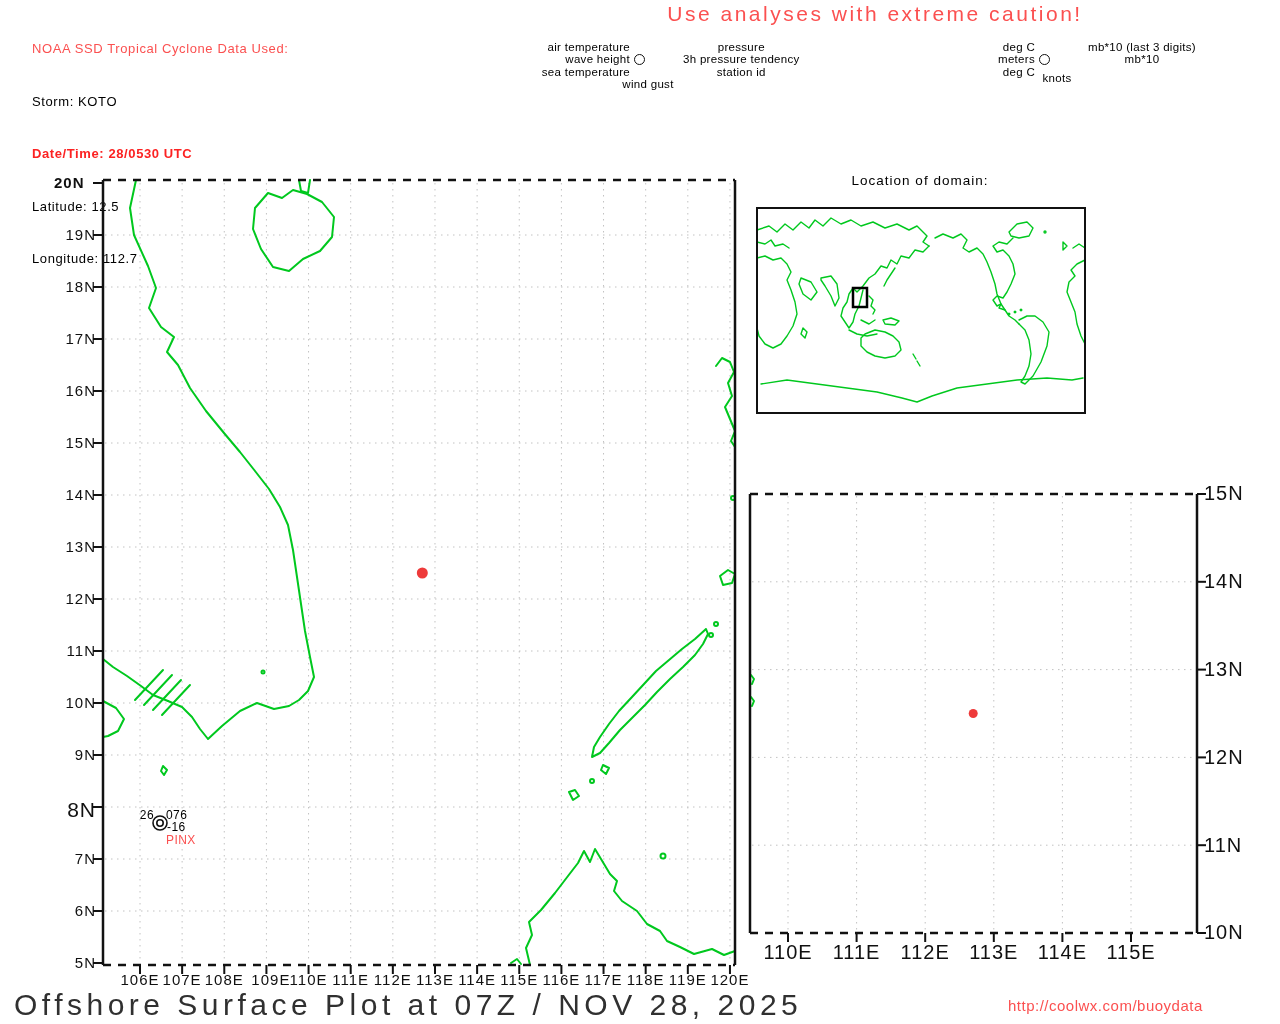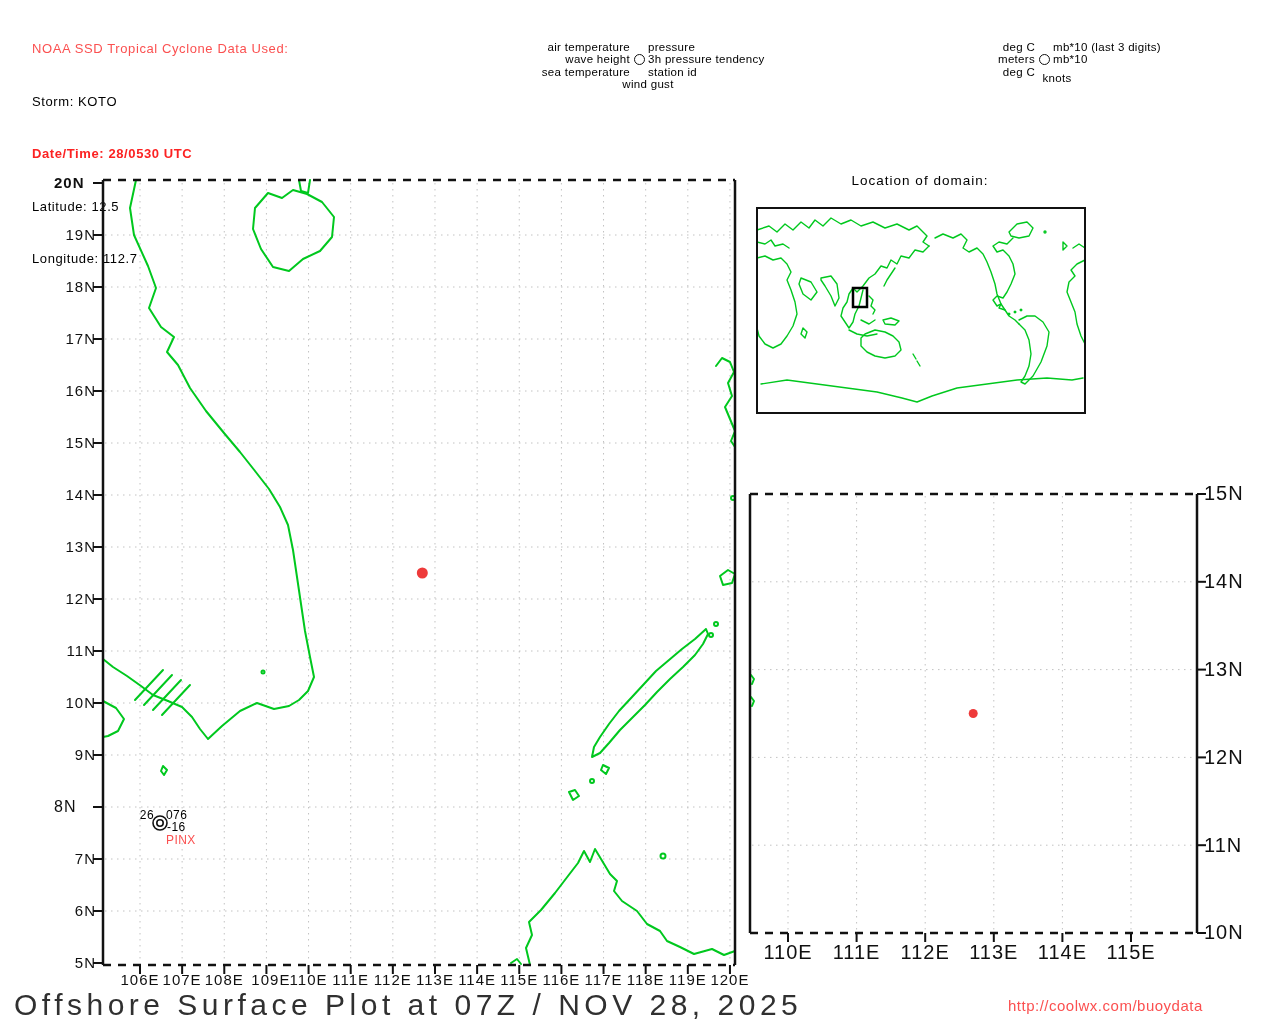--- a/index.html
+++ b/index.html
@@ -14,21 +14,21 @@
   #cyclone-info{left:12px;top:5px;font-size:13px;line-height:17.5px;letter-spacing:.6px;white-space:pre;margin-left:20px;}
   .redline{color:var(--softred);}
   .strongred{color:var(--strongred);font-weight:bold;}
   
   #caution{left:620px;top:2px;width:510px;text-align:center;font-size:21px;letter-spacing:2.5px;color:var(--softred);}
   
   .legend{display:grid;grid-auto-rows:12.4px;font-size:11.5px;letter-spacing:.3px;line-height:12.4px;}
   #station-legend{left:440px;top:41px;grid-template-columns:190px 18px auto;}
   #units-legend{left:860px;top:41px;grid-template-columns:175px 18px auto;}
   .lcell{text-align:right;}
-  .rcell{text-align:left;}
+  .rcell{text-align:center;margin-left:35px;}
   .circ{width:9px;height:9px;border:1.5px solid #111;border-radius:50%;justify-self:center;align-self:center;}
   .row4{font-size:11.5px;letter-spacing:.3px;text-align:center;}
   #wind-gust{left:560px;top:78px;width:176px;}
   #knots{left:990px;top:72px;width:134px;}
   
   #warning{left:110px;top:143px;width:620px;text-align:center;font-size:13.5px;letter-spacing:1.2px;color:var(--softred);}
   
   .axlab{position:absolute;color:#101010;letter-spacing:1px;white-space:nowrap;}
   
   .stx{position:absolute;font-size:12px;letter-spacing:.4px;}
@@ -47,20 +47,21 @@
 <div id="screen">
 
   <div id="cyclone-info" class="abs">
     <div class="redline">NOAA SSD Tropical Cyclone Data Used:</div>
     <div>Storm: KOTO</div>
     <div class="strongred">Date/Time: 28/0530 UTC</div>
     <div>Latitude: 12.5</div>
     <div>Longitude: 112.7</div>
   </div>
 
+  <div id="caution" class="abs">Use analyses with extreme caution!</div>
 
   <div id="station-legend" class="abs legend">
     <div class="lcell">air temperature</div>
     <div></div>
     <div class="rcell">pressure</div>
     <div class="lcell">wave height</div>
     <div class="circ"></div>
     <div class="rcell">3h pressure tendency</div>
     <div class="lcell">sea temperature</div>
     <div></div>
@@ -273,21 +274,21 @@
     <div class="axlab" style="font-size: 15px; left: 54px; width: 42px; top: 278.3px; text-align: right;">18N</div>
     <div class="axlab" style="font-size: 15px; left: 54px; width: 42px; top: 330.3px; text-align: right;">17N</div>
     <div class="axlab" style="font-size: 15px; left: 54px; width: 42px; top: 382.3px; text-align: right;">16N</div>
     <div class="axlab" style="font-size: 15px; left: 54px; width: 42px; top: 434.3px; text-align: right;">15N</div>
     <div class="axlab" style="font-size: 15px; left: 54px; width: 42px; top: 486.3px; text-align: right;">14N</div>
     <div class="axlab" style="font-size: 15px; left: 54px; width: 42px; top: 538.3px; text-align: right;">13N</div>
     <div class="axlab" style="font-size: 15px; left: 54px; width: 42px; top: 590.3px; text-align: right;">12N</div>
     <div class="axlab" style="font-size: 15px; left: 54px; width: 42px; top: 642.3px; text-align: right;">11N</div>
     <div class="axlab" style="font-size: 15px; left: 54px; width: 42px; top: 694.3px; text-align: right;">10N</div>
     <div class="axlab" style="font-size: 15px; left: 54px; width: 42px; top: 746.3px; text-align: right;">9N</div>
-    <div class="axlab" style="font-size: 16px; left: 54px; width: 42px; top: 798.3px; text-align: left;">8N</div>
+    <div class="axlab" style="font-size: 21px; left: 54px; width: 42px; top: 798.3px; text-align: right;">8N</div>
     <div class="axlab" style="font-size: 15px; left: 54px; width: 42px; top: 850.3px; text-align: right;">7N</div>
     <div class="axlab" style="font-size: 15px; left: 54px; width: 42px; top: 902.3px; text-align: right;">6N</div>
     <div class="axlab" style="font-size: 15px; left: 54px; width: 42px; top: 954.3px; text-align: right;">5N</div>
     <div class="axlab" style="font-size: 15px; top: 971px; width: 48px; left: 116px; text-align: center;">106E</div>
     <div class="axlab" style="font-size: 15px; top: 971px; width: 48px; left: 158.14px; text-align: center;">107E</div>
     <div class="axlab" style="font-size: 15px; top: 971px; width: 48px; left: 200.28px; text-align: center;">108E</div>
     <div class="axlab" style="font-size: 15px; top: 971px; width: 48px; left: 242.42px; text-align: right;">109E</div>
     <div class="axlab" style="font-size: 15px; top: 971px; width: 48px; left: 284.56px; text-align: center;">110E</div>
     <div class="axlab" style="font-size: 15px; top: 971px; width: 48px; left: 326.7px; text-align: center;">111E</div>
     <div class="axlab" style="font-size: 15px; top: 971px; width: 48px; left: 368.84px; text-align: center;">112E</div>

